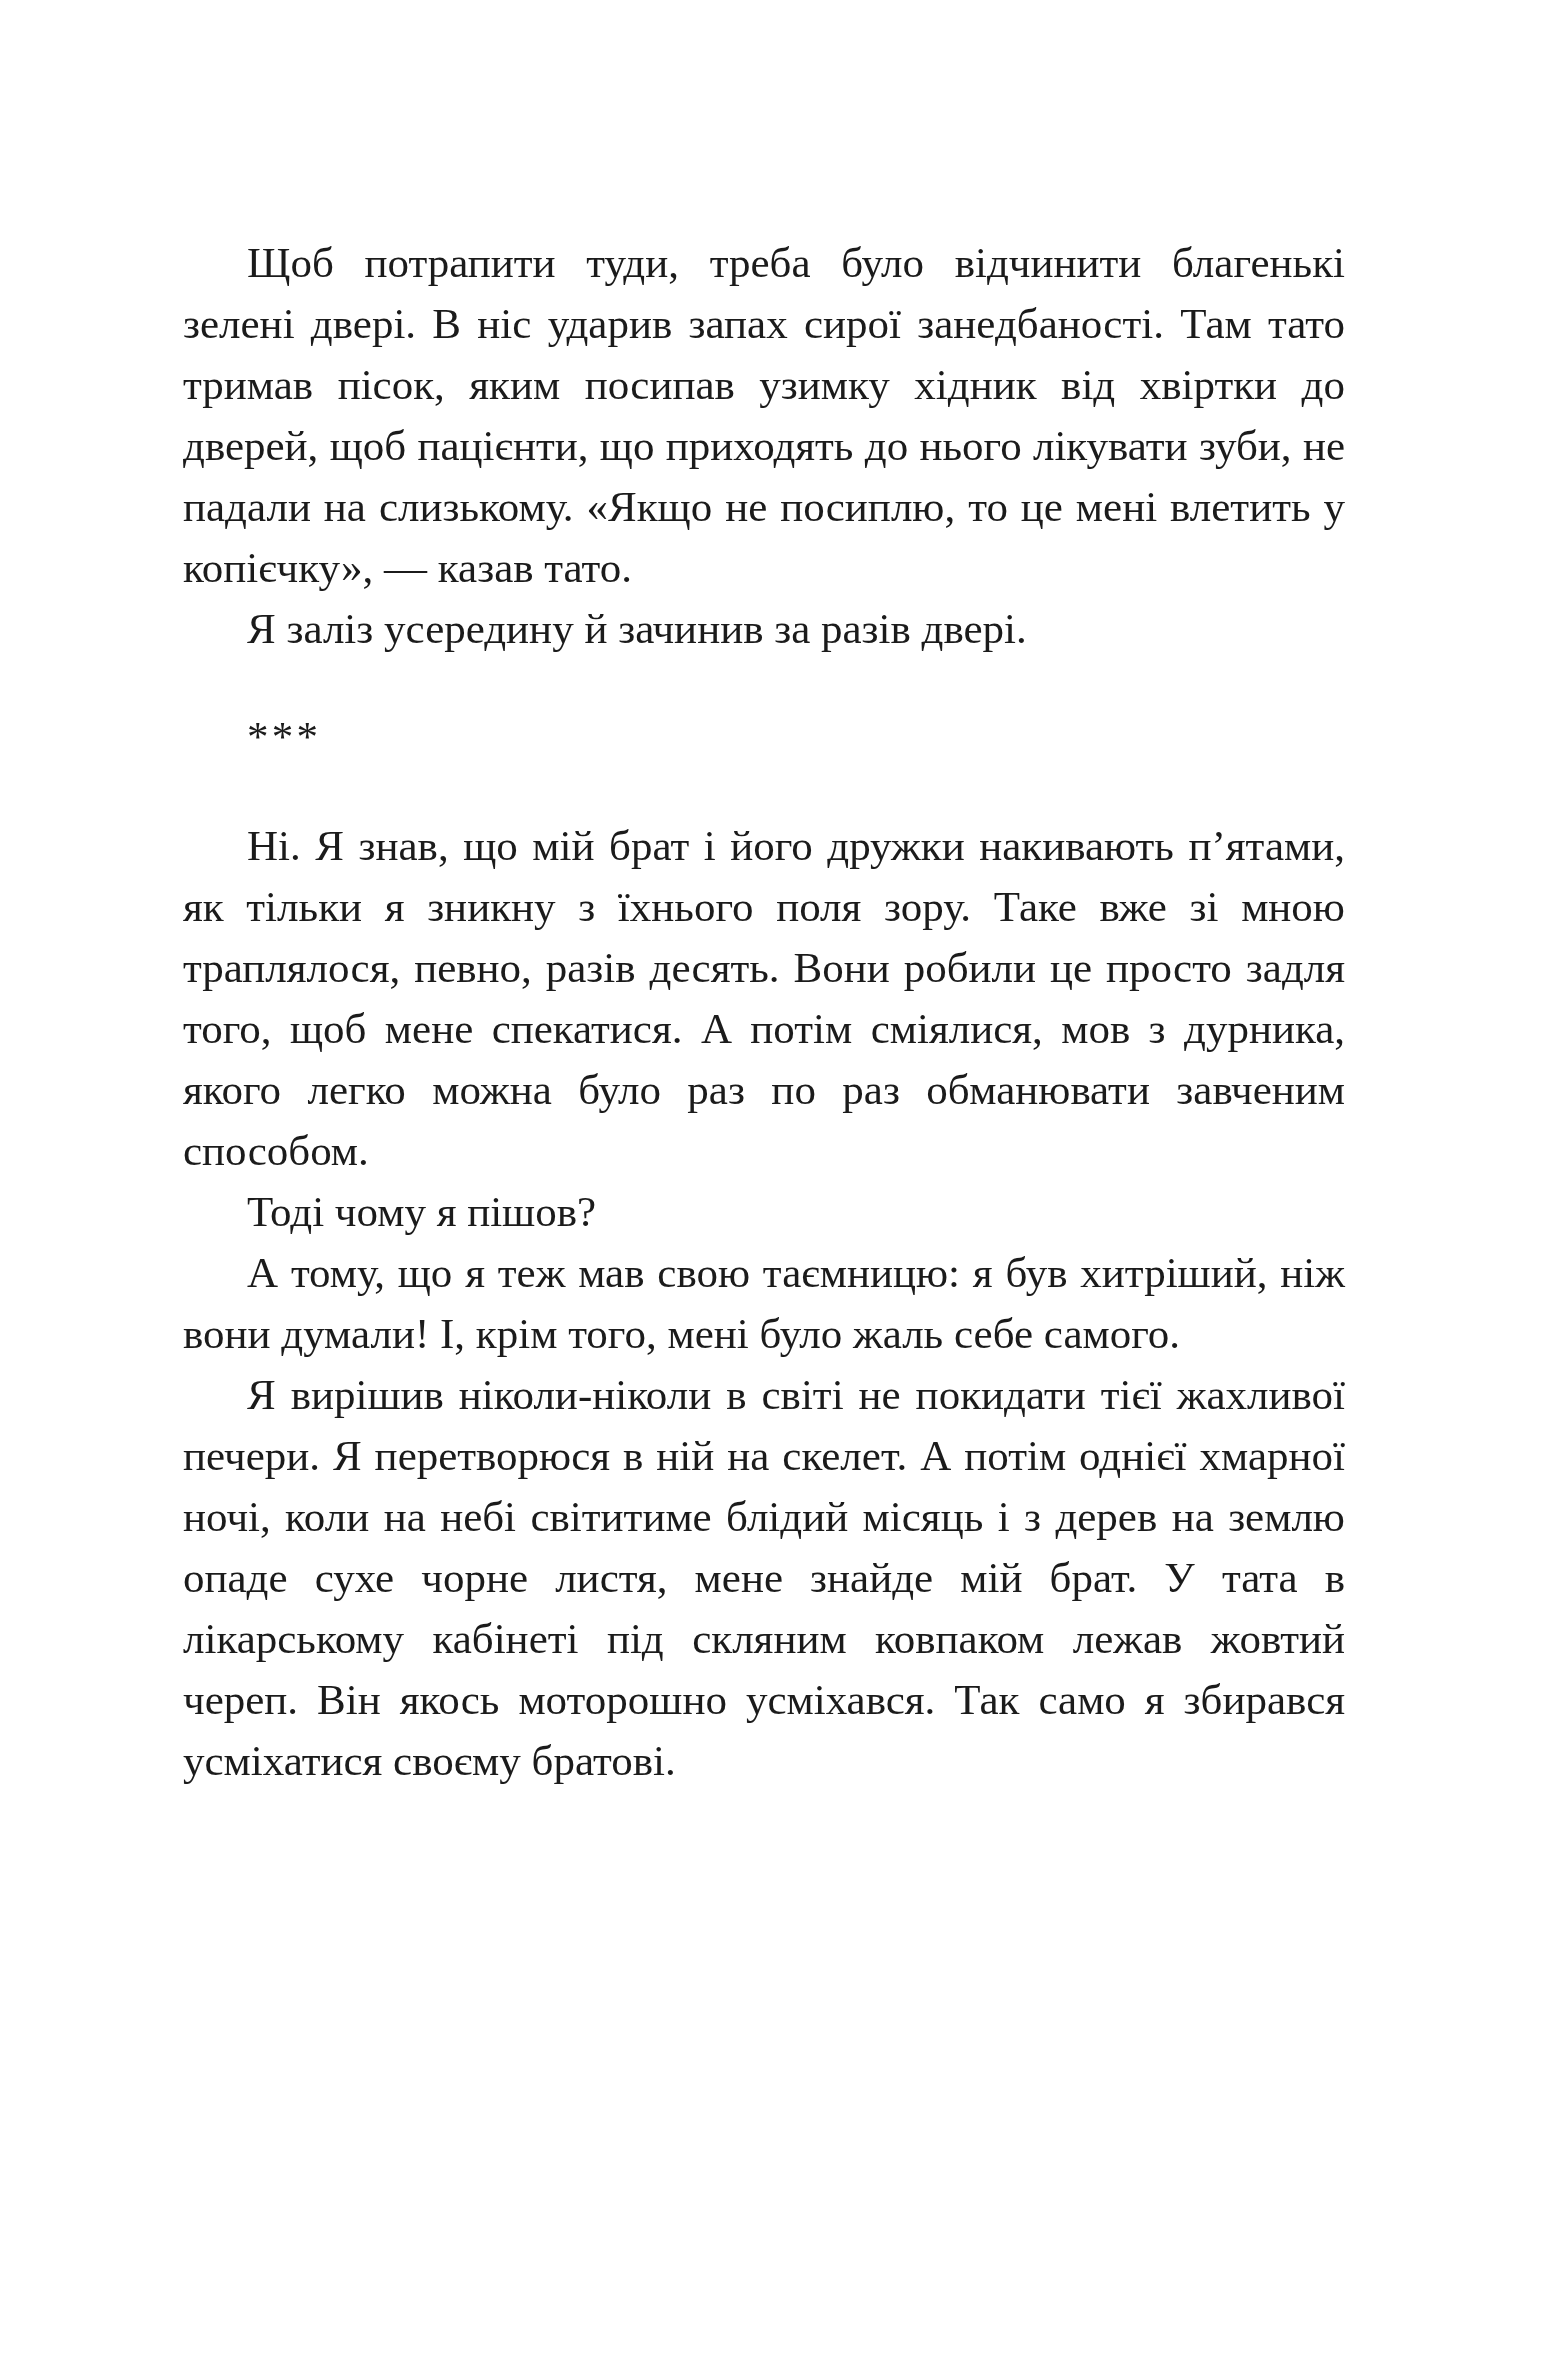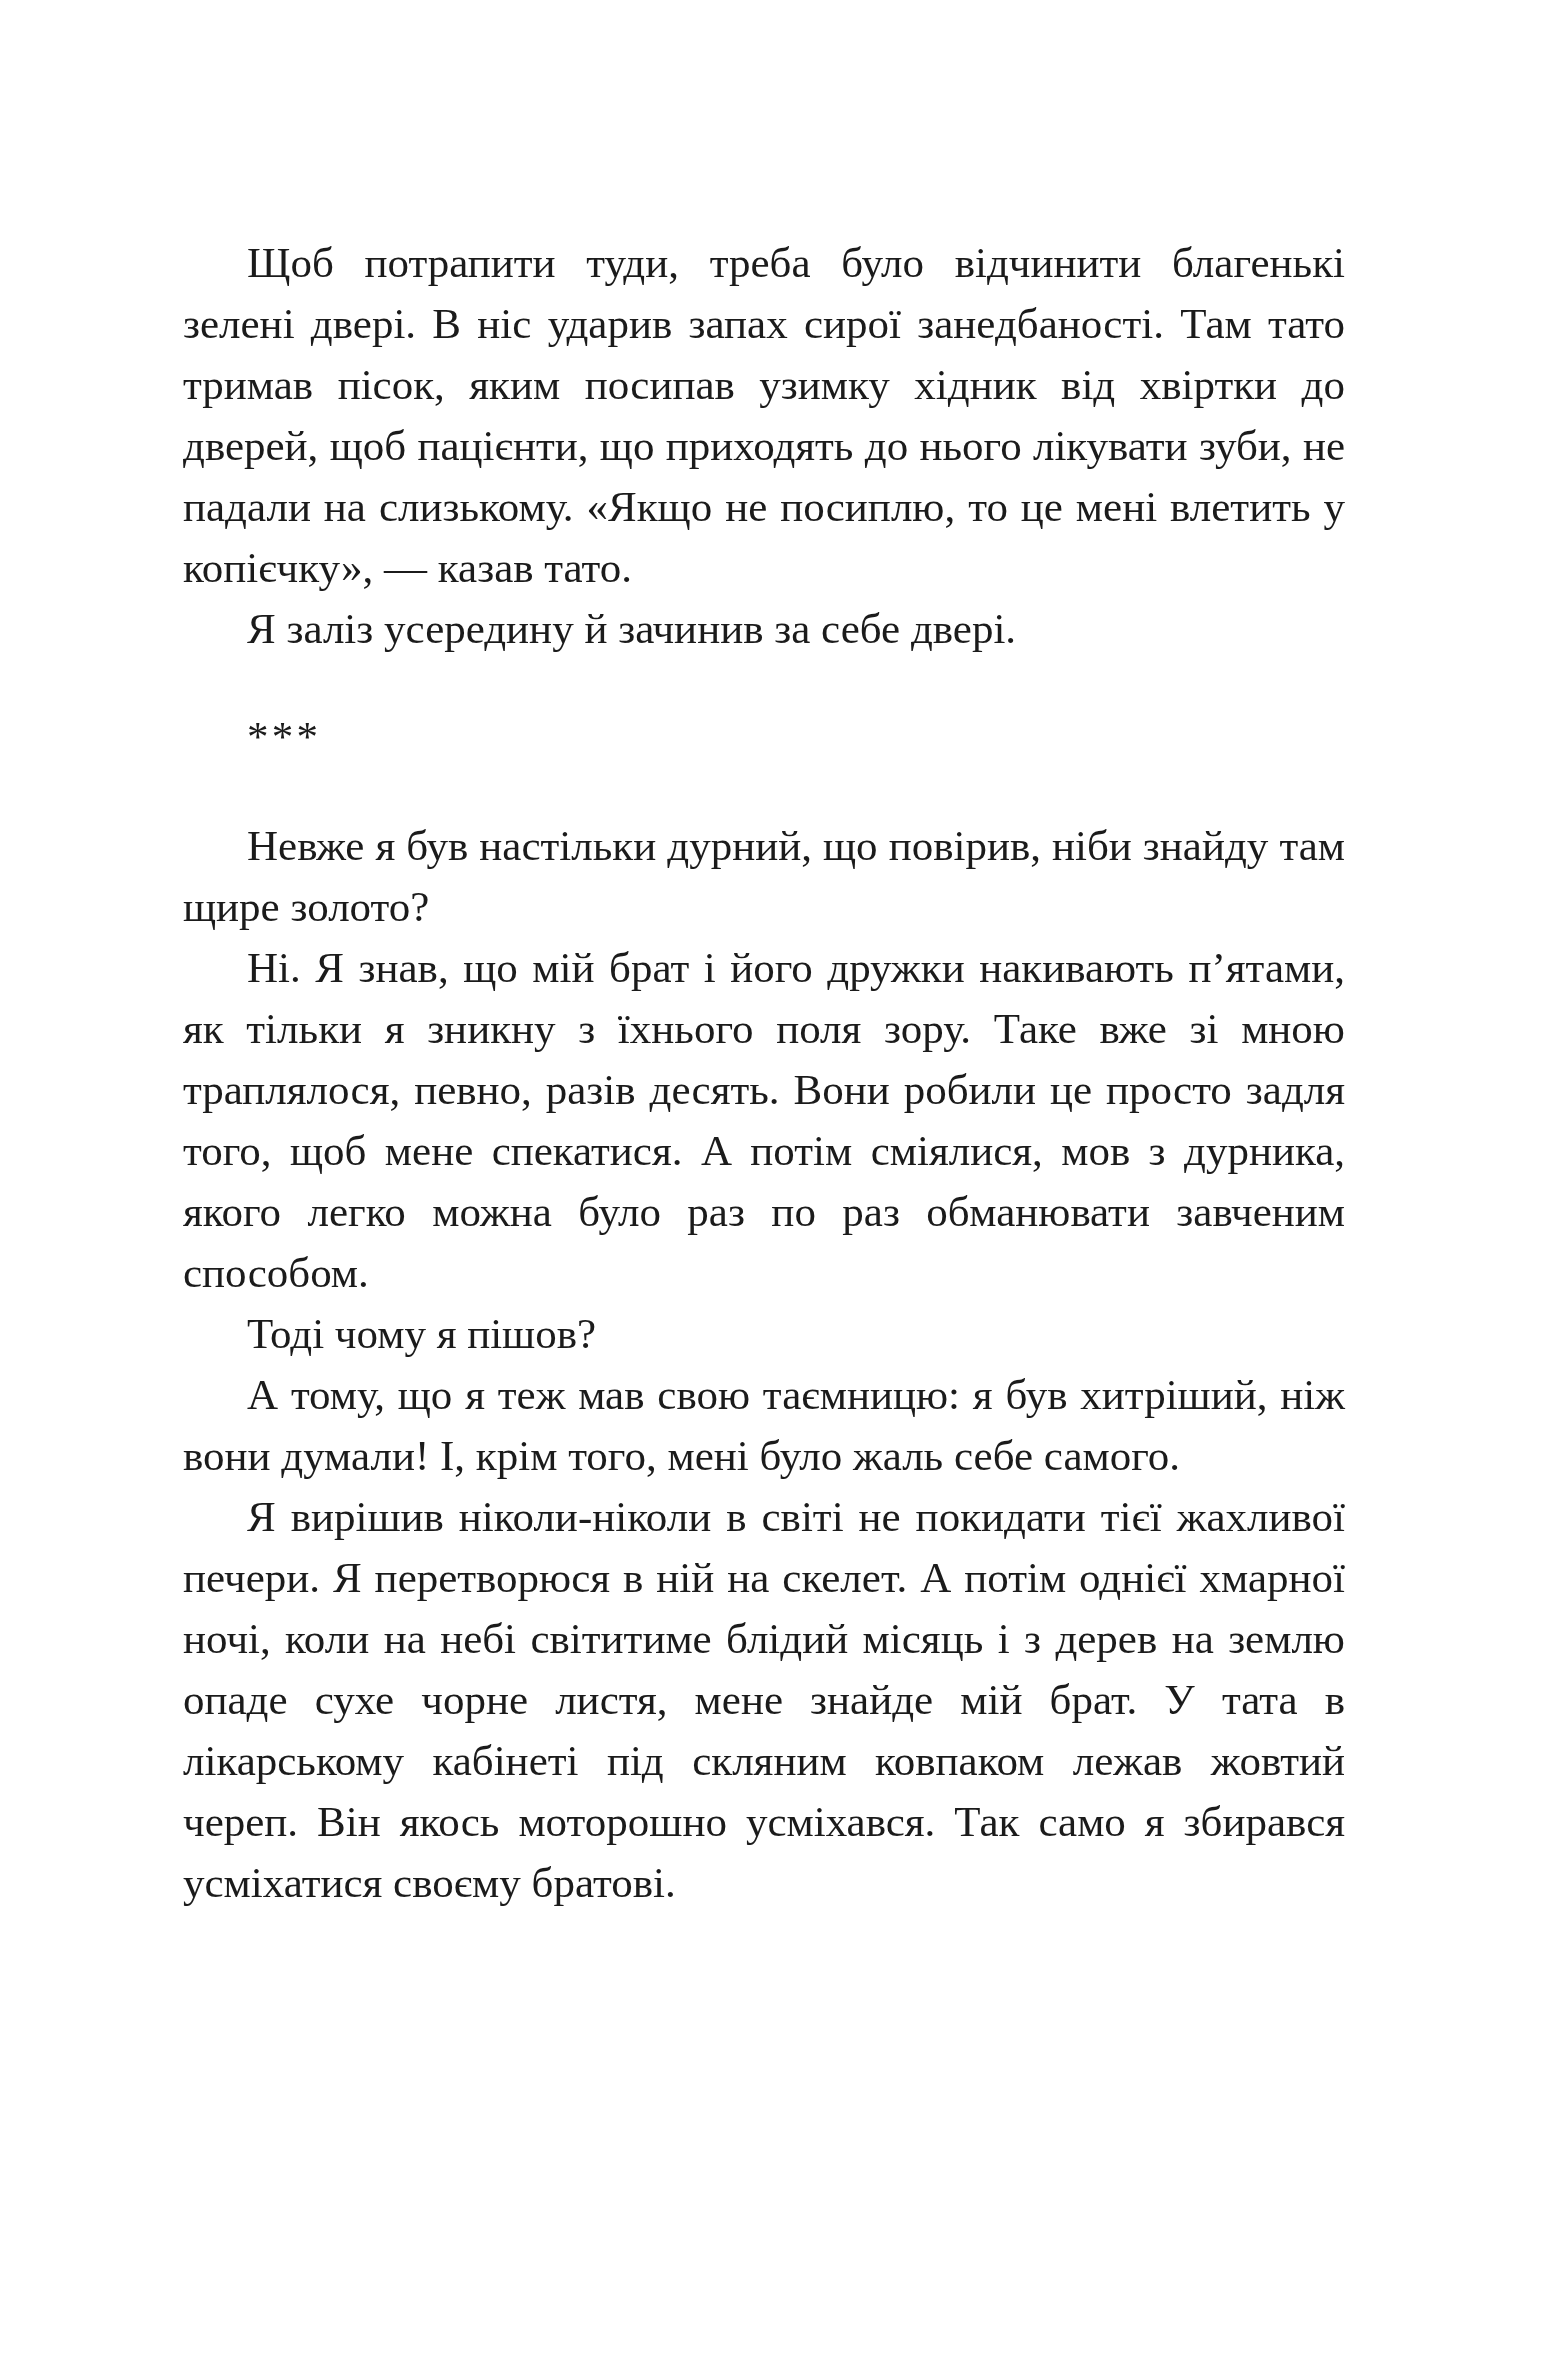--- a/index.html
+++ b/index.html
@@ -48,22 +48,21 @@
     line-height: 48px;
     color: #1b1b1b;
   }
 </style>
 </head>
 <body>
 
 <div class="page">
   <div class="content">
     <p>Щоб потрапити туди, треба було відчинити благенькі зелені двері. В ніс ударив запах сирої занедбаності. Там тато тримав пісок, яким посипав узимку хідник від хвіртки до дверей, щоб пацієнти, що приходять до нього лікувати зуби, не падали на слизькому. «Якщо не посиплю, то це мені влетить у копієчку», — казав тато.</p>
-    <p>Я заліз усередину й зачинив за себе двері.</p>
+    <p>Я заліз усередину й зачинив за разів двері.</p>
     <div class="separator">***</div>
-    <p>Невже я був настільки дурний, що повірив, ніби знайду там щире золото?</p>
     <p>Ні. Я знав, що мій брат і його дружки накивають п’ятами, як тільки я зникну з їхнього поля зору. Таке вже зі мною траплялося, певно, разів десять. Вони робили це просто задля того, щоб мене спекатися. А потім сміялися, мов з дурника, якого легко можна було раз по раз обманювати завченим способом.</p>
     <p>Тоді чому я пішов?</p>
     <p>А тому, що я теж мав свою таємницю: я був хитріший, ніж вони думали! І, крім того, мені було жаль себе самого.</p>
     <p>Я вирішив ніколи-ніколи в світі не покидати тієї жахливої печери. Я перетворюся в ній на скелет. А потім однієї хмарної ночі, коли на небі світитиме блідий місяць і з дерев на землю опаде сухе чорне листя, мене знайде мій брат. У тата в лікарському кабінеті під скляним ковпаком лежав жовтий череп. Він якось моторошно усміхався. Так само я збирався усміхатися своєму братові.</p>
   </div>
 </div>
 
 
 </body></html>

